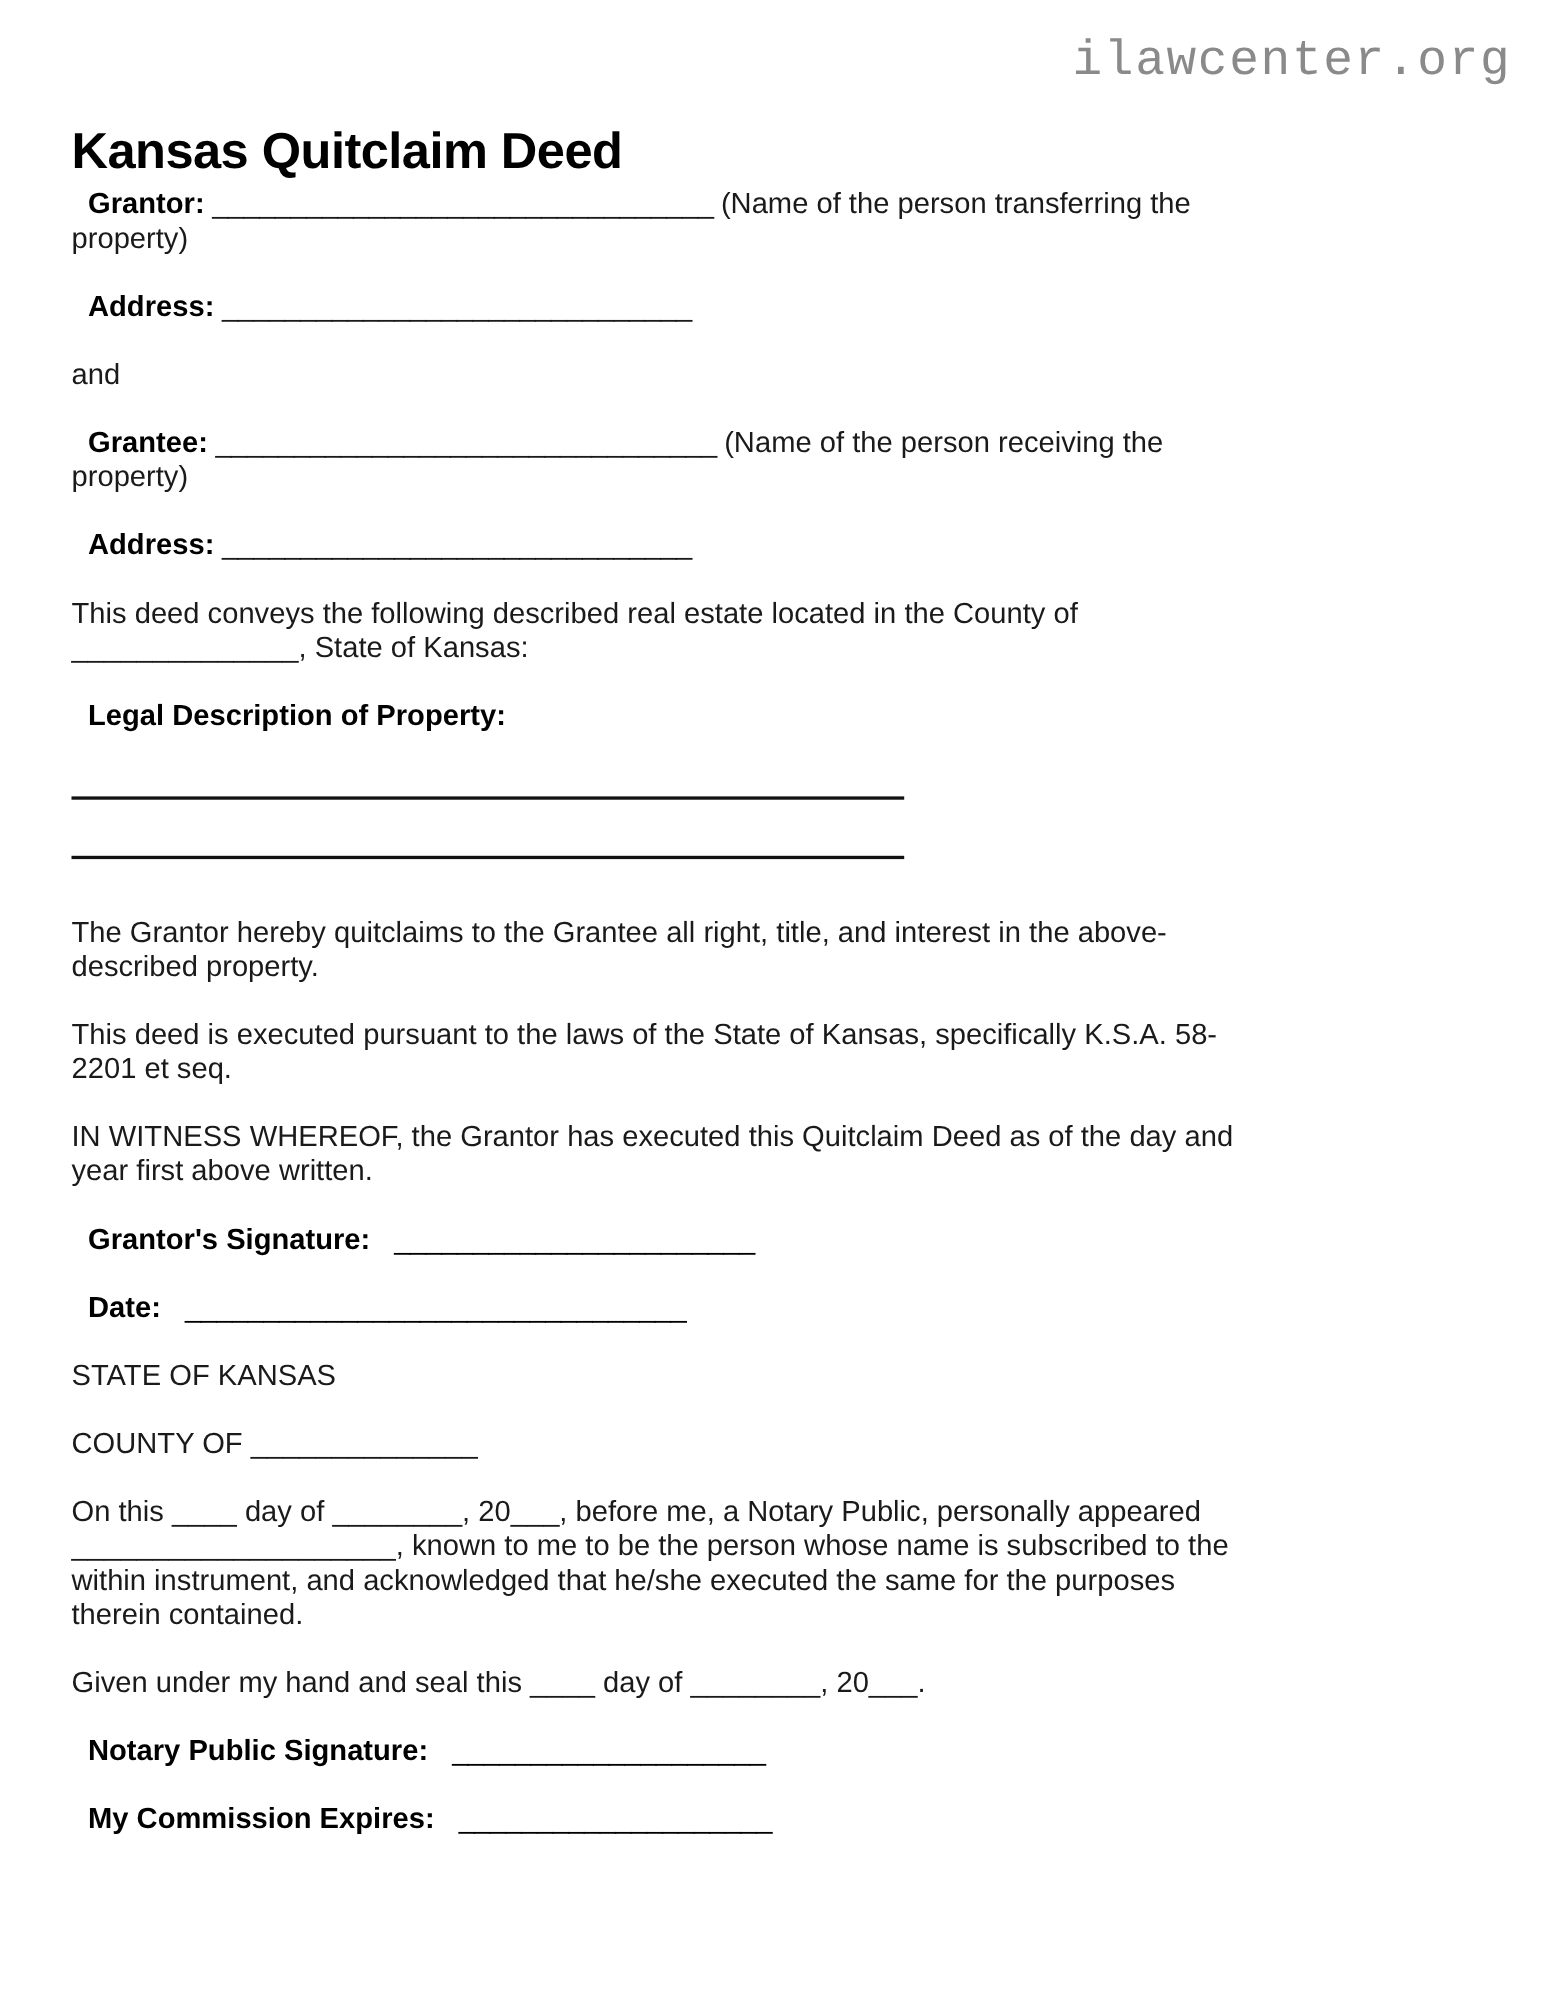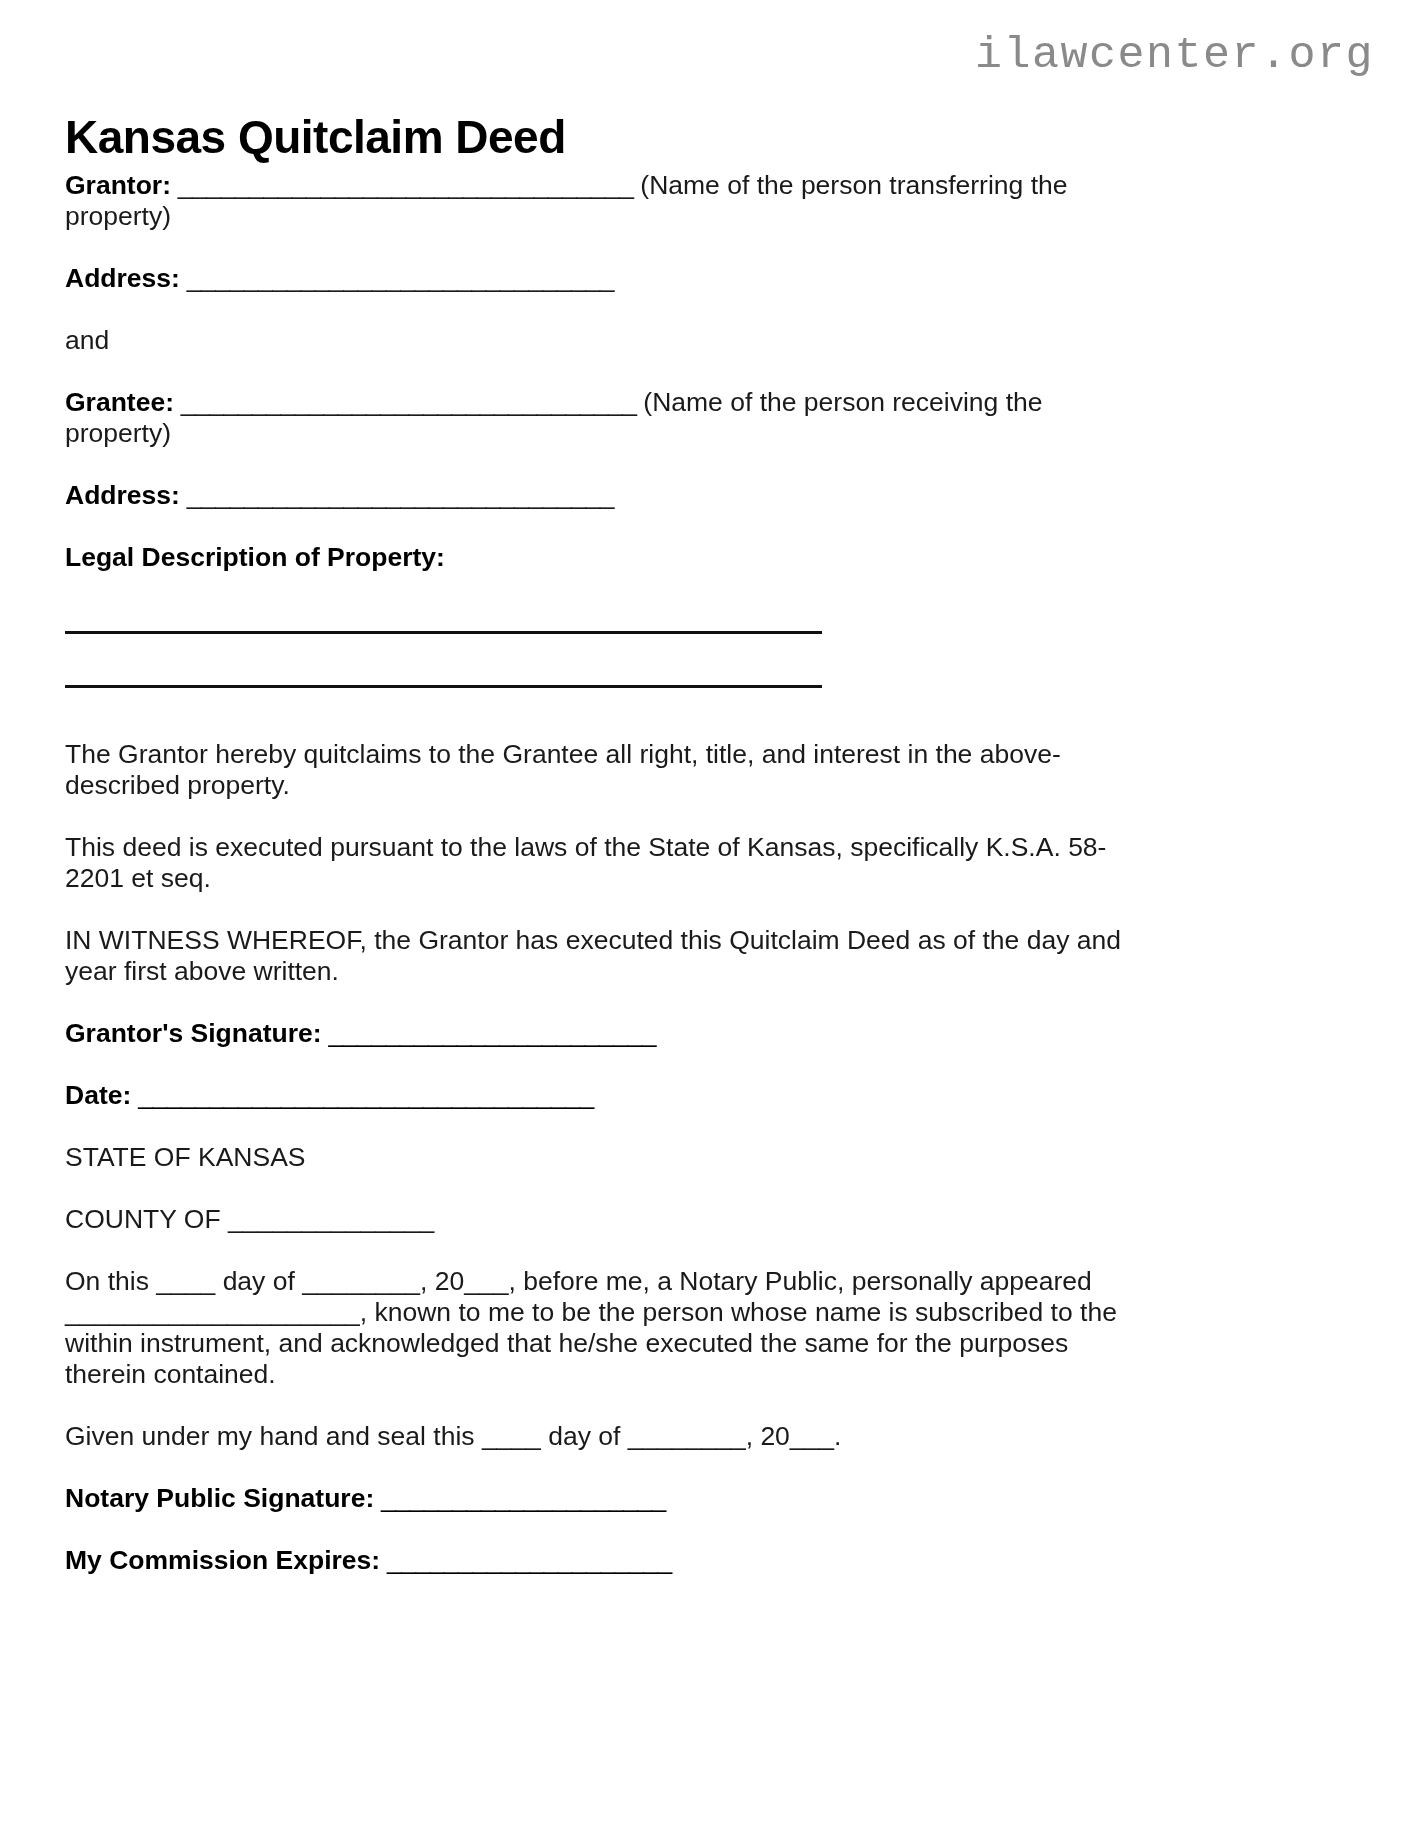--- a/index.html
+++ b/index.html
@@ -66,20 +66,21 @@
     line-height: 1.17;
     color: #1a1a1a;
     margin: 0 0 31px 0;
     text-align: left;
   }
 
   .para b,
   .lbl {
     font-weight: bold;
     color: #000000;
+    margin-left: 15px;
   }
 
   .blank {
     font-weight: normal;
     letter-spacing: -0.5px;
   }
 
   
   .rule-block {
     margin: 0 0 0 0;
@@ -117,20 +118,23 @@
     </p>
 
     <p class="para">
       <span class="lbl">Grantee:</span><span class="blank"> ________________________________ </span><span>(Name of the person receiving the property)</span>
     </p>
 
     <p class="para">
       <span class="lbl">Address:</span><span class="blank"> ______________________________</span>
     </p>
 
+    <p class="para">
+      <span>This deed conveys the following described real estate located in the County of ______________, State of Kansas:</span>
+    </p>
 
     <p class="para">
       <span class="lbl">Legal Description of Property:</span>
     </p>
 
     <div class="rule-block">
       <div class="rule"></div>
       <div class="rule"></div>
     </div>
 

